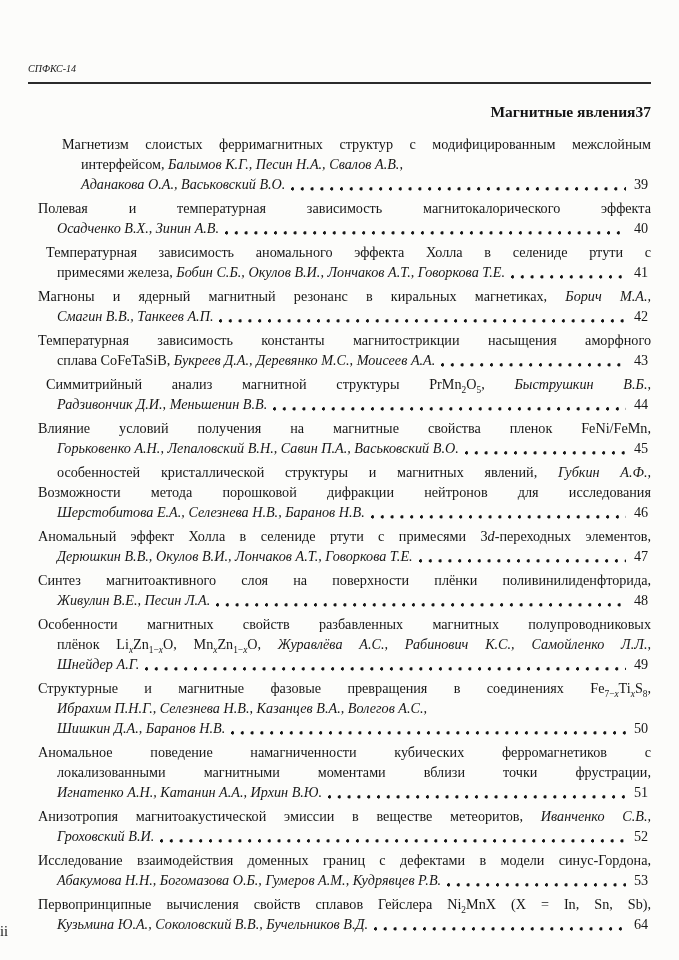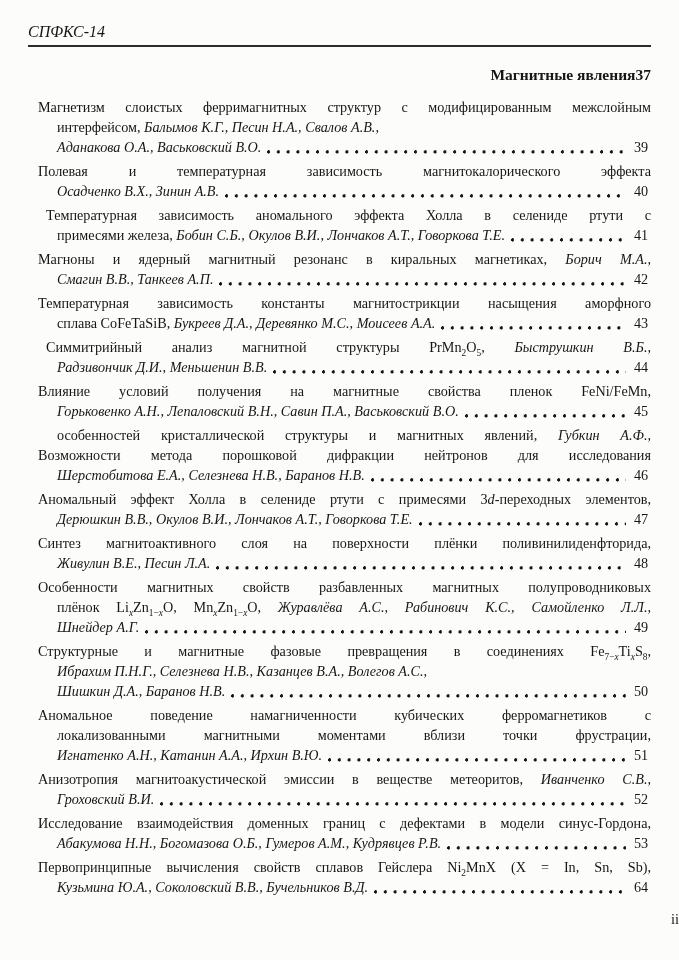--- a/index.html
+++ b/index.html
@@ -8,49 +8,49 @@
     position:relative;
     width:679px; height:960px;
     margin:0 auto;
     box-sizing:border-box;
     padding:22px 28px 0 28px;
     background:var(--paper,#fcfcfa);
     color:var(--ink,#161616);
     font-family:"Liberation Serif","DejaVu Serif",serif;
     overflow:hidden;
   }
-  .running-head { font-style:italic; font-size:16px; line-height:20px; }
+  .running-head { font-style:italic; font-size:10px; line-height:20px;margin-top:37px; }
   .head-rule { border-bottom:2px solid var(--rule,#2b2b2b); margin-top:3px; }
   .section-row {
     display:flex; justify-content:flex-end; align-items:baseline;
     margin-top:17px; font-weight:bold; font-size:15.5px; line-height:21px;
   }
   .entries { margin-top:12px; margin-left:10px; font-size:14.2px; }
   .entry { margin-top:4px; }
-  .entry:first-child { margin-top:0; }
+  .entry:first-child { margin-top:0;margin-left:24px; }
   .line { line-height:20px; }
   .line.cont { padding-left:19px; }
   .line.sub-indent { padding-left:8px; }
   .line.j { text-align:justify; text-align-last:justify; }
   .lastline { display:flex; }
   .lastline .t { white-space:nowrap; }
   .leader {
     flex:1 1 auto; min-width:26px;
     margin:0 5px 0 6px;
     background-image:radial-gradient(circle at 1.6px 1.7px, var(--ink,#161616) 1.3px, rgba(0,0,0,0) 1.75px);
     background-size:9.8px 3.6px;
     background-repeat:repeat-x;
     background-position:left bottom 3px;
   }
   .pg { min-width:20px; text-align:center; }
   sub { font-size:0.66em; line-height:0; }
   i sub, sub i { font-style:italic; }
   .footer {
-    position:absolute; left:0; bottom:32px; width:100%;
-    text-align:right; font-size:14.5px; line-height:18px;
+    position:absolute; left:0; bottom:20px; width:100%;
+    text-align:left; font-size:14.5px; line-height:18px;
   }
 </style>
 </head>
 <body>
 
 <div class="page" style="--ink: #161616; --paper: #fcfcfa; --rule: #2b2b2b;">
   <div class="header">
     <div class="running-head">СПФКС-14</div>
     <div class="head-rule"></div>
   </div>

